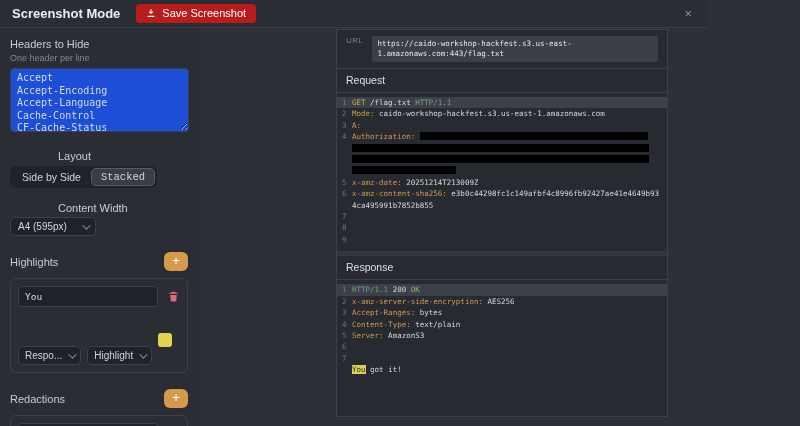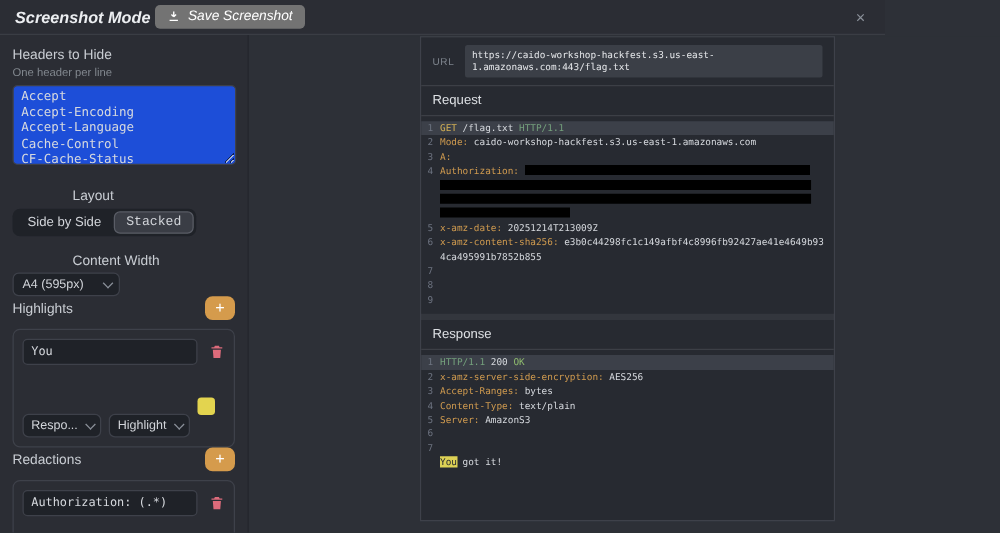--- a/index.html
+++ b/index.html
@@ -1,21 +1,21 @@
 <!DOCTYPE html>
 <html><head>
 <meta charset="utf-8">
 <style>
   * { margin:0; padding:0; box-sizing:border-box; }
   html,body { width:800px; height:426px; overflow:hidden; }
   body { position:relative; background:#2d3037; font-family:"Liberation Sans",sans-serif; color:#d6d9de; }
 
   
   .topbar { position:absolute; left:0; top:0; width:708px; height:28px; background:#2b2d34;
-            border-bottom:1px solid #3a3d44; display:flex; align-items:center; padding:0 12px; gap:4px; z-index:3;font-style:italic; }
+            border-bottom:1px solid #3a3d44; display:flex; align-items:center; padding:0 12px; gap:16px; z-index:3; }
   .tb-title { font-size:13px; font-weight:bold; color:#eceef1; }
   .save-btn { display:flex; align-items:center; gap:6px; color:#fff; font-size:11px;
               padding:3px 10px 4px; border-radius:4px; cursor:pointer; }
   .save-btn svg { display:block; }
   .close-x { margin-left:auto; color:#8b919a; font-size:13px; cursor:pointer; padding:0 4px; }
 
   
   .sidebar { position:absolute; left:0; top:28px; width:199px; height:398px; background:#2b2d34;
              border-right:1px solid #24262c; padding:10px 10px 0 10px; z-index:2; }
   .lbl { font-size:11px; color:#c9cdd3; margin-bottom:3px; }
@@ -25,38 +25,38 @@
                 padding:3px 6px; resize:both; overflow:hidden; }
   .mt { margin-top:14px;padding-left:48px; }
   .toggle { display:inline-flex; background:#1f2228; border-radius:6px; padding:2px; margin-top:1px; }
   .seg { font-size:10.5px; color:#d2d5da; padding:3px 10px; border-radius:5px; cursor:pointer; }
   .seg.selected { background:#3a3d45; border:1px solid #5a5d66; padding:2px 9px;font-family:Liberation Mono, monospace; }
   .select { display:flex; justify-content:space-between; align-items:center; background:#1f2228;
             border:1px solid #3e414a; border-radius:5px; padding:3px 7px; font-size:10px; color:#d2d5da; cursor:pointer;margin-top:32px; }
   .cw-select { width:86px; margin-top:1px; }
   .chev { width:6px; height:6px; border-right:1.4px solid #8b919a; border-bottom:1.4px solid #8b919a;
           transform:rotate(45deg) translateY(-2px); flex:none; margin-left:6px; }
-  .sec-row { display:flex; justify-content:space-between; align-items:center; margin-bottom:7px; }
+  .sec-row { display:flex; justify-content:space-between; align-items:center; margin-top:16px; margin-bottom:7px; }
   .plus-btn { width:24px; height:19px; border-radius:6px; color:#fff; font-size:13px; line-height:18px;
               text-align:center; cursor:pointer; }
   .card { border:1px solid #3e414a; border-radius:6px; padding:7px; display:flex; flex-direction:column; gap:7px; }
   .card-row { display:flex; align-items:center; gap:6px; }
   .txt-input { flex:1; min-width:0; background:#1f2228; border:1px solid #3e414a; border-radius:4px;
                color:#d6d9de; font-family:"DejaVu Sans Mono",monospace; font-size:9.5px; padding:4px 6px; }
   .trash { flex:none; cursor:pointer; display:flex; margin-left:3px; }
   .mini-select { padding:3px 6px; white-space:nowrap; }
   .swatch { width:14px; height:14px; border-radius:3px; flex:none; cursor:pointer; }
 
   
   .main-bg { position:absolute; left:200px; top:29px; right:0; bottom:0; background:#2d3037; }
   .panel { position:absolute; left:336px; top:29px; width:332px; height:388px; background:#33363d;
            border:1px solid #3e414a; display:flex; flex-direction:column; gap:5px; z-index:2; }
   .pcard { background:#272a31; }
   .pcard.bottom { flex:1; }
-  .url-row { display:flex; align-items:center; gap:8px; padding:6px 9px; border-bottom:1px solid #3c3f46; }
+  .url-row { display:flex; gap:8px; padding:6px 9px; border-bottom:1px solid #3c3f46; }
   .url-label { font-size:8px; color:#7d838c; letter-spacing:.5px; flex:none; }
   .url-box { flex:1; background:#3b3f47; border-radius:2px; padding:3px 6px;
              font-family:"DejaVu Sans Mono",monospace; font-size:7.5px; line-height:10px; color:#e5e7ea;
              overflow-wrap:normal; word-break:normal; }
   .sec-head { font-size:10.5px; color:#dde0e4; padding:5px 9px 6px; border-bottom:1px solid #3c3f46; }
   .code { padding:4px 0 6px; font-family:"DejaVu Sans Mono",monospace; font-size:7.5px; line-height:11.4px; }
   .code-line { display:flex; min-height:11.4px; padding-right:4px; }
   .code-line.hl-row { background:#3c4049; }
   .gutter { width:15px; padding-left:5px; color:#6d7380; flex:none; }
   .line-content { white-space:pre; overflow:hidden; }
@@ -66,21 +66,21 @@
   .tk-status  { color:#8fbb6e; }
   .tk-plain   { color:#d6d9de; }
   .tk-redact  { display:inline-block; height:8px; background:#000; vertical-align:-1px; }
   .tk-hl      { background:#ddd155; color:#26292f; }
 </style>
 </head>
 <body>
 
 <div class="topbar">
   <span class="tb-title">Screenshot Mode</span>
-  <div class="save-btn" style="background: #737373;">
+  <div class="save-btn" style="background: #b91c1c;">
     <svg width="10" height="10" viewBox="0 0 24 24">
       <path d="M12 3v10m0 0l-4.5-4.5M12 13l4.5-4.5M4 20h16" stroke="#fff" stroke-width="2.6" fill="none"></path>
     </svg>
     <span>Save Screenshot</span>
   </div>
   <span class="close-x">×</span>
 </div>
 
 <div class="sidebar">
 

